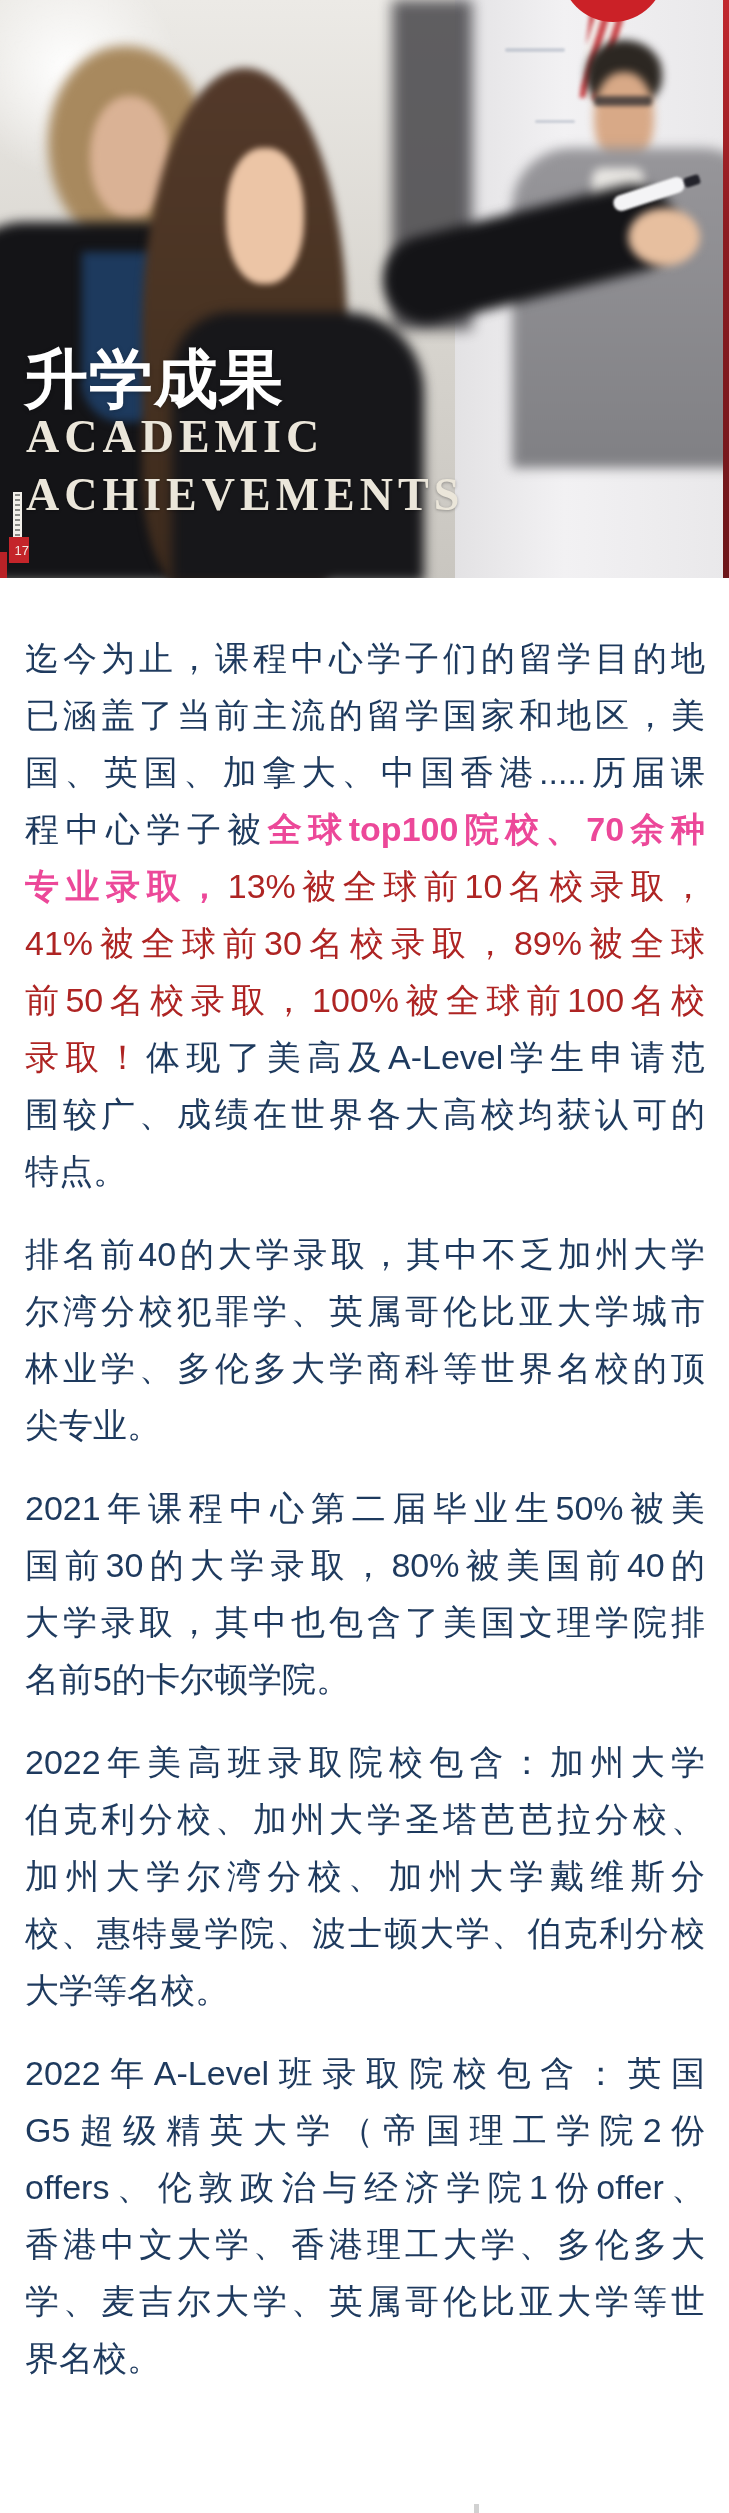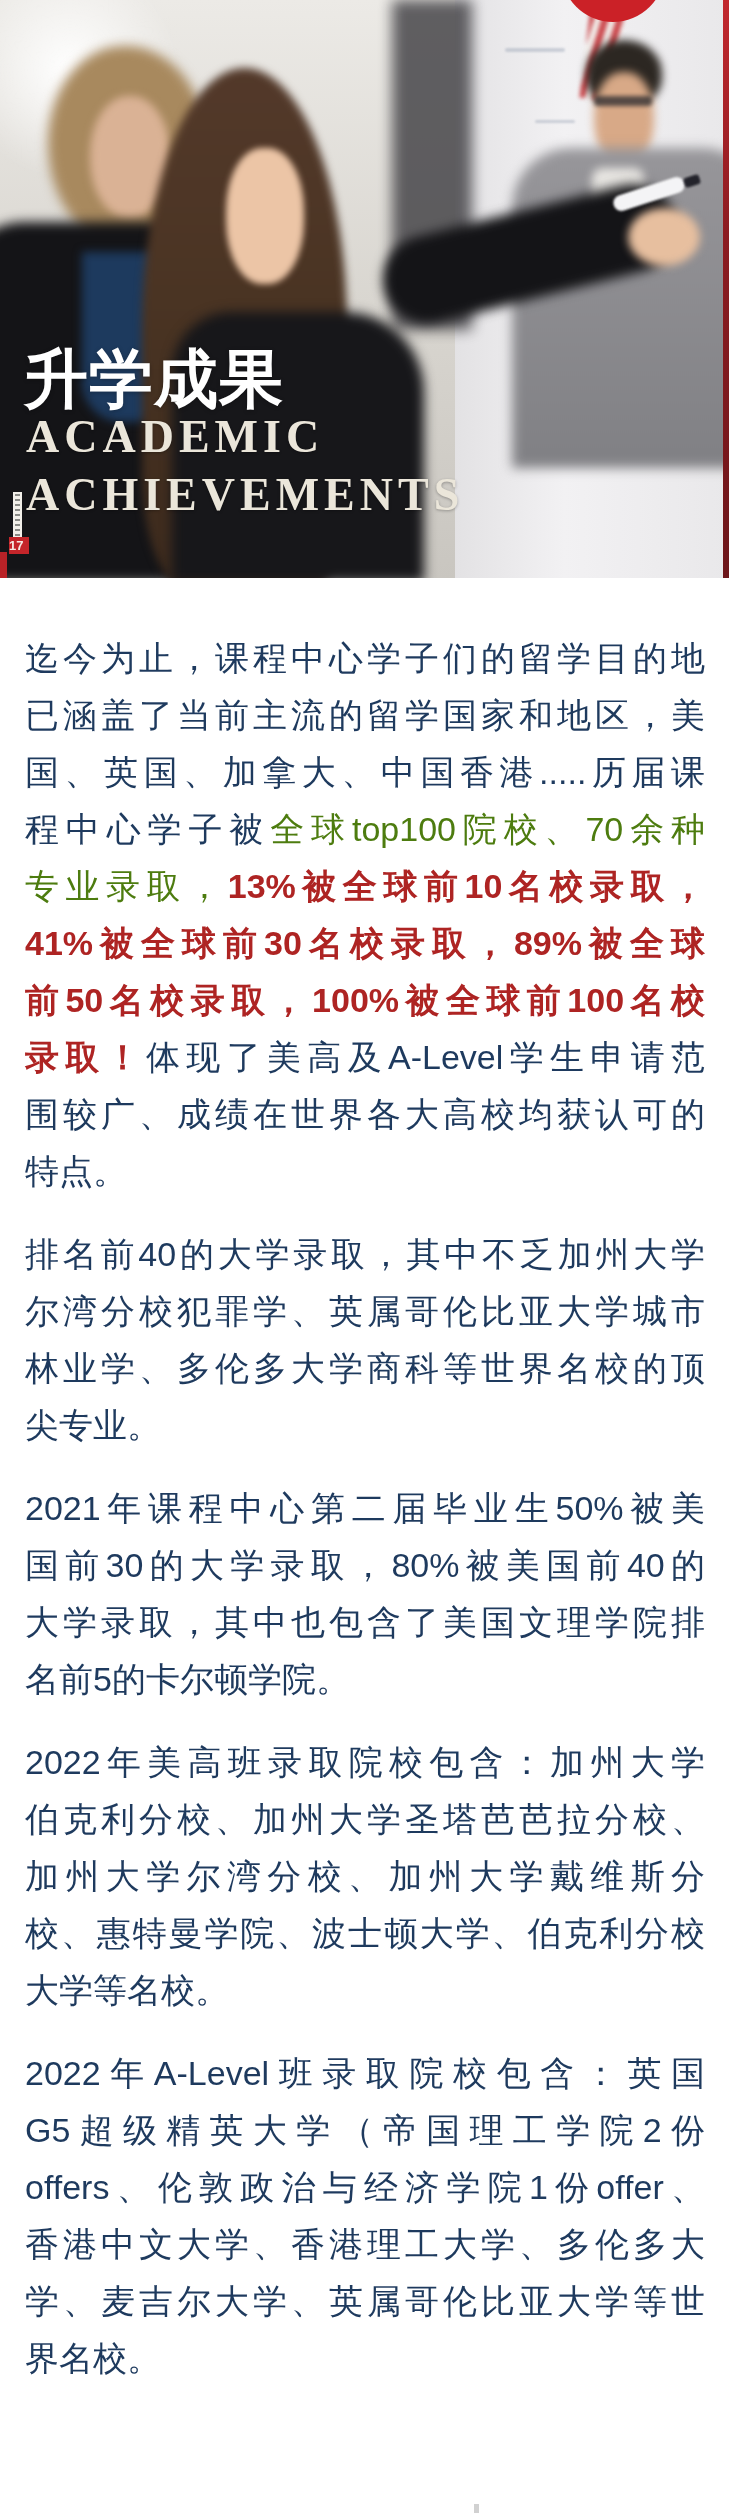--- a/index.html
+++ b/index.html
@@ -28,32 +28,32 @@
   .girl-arm{left:380px;top:210px;width:300px;height:88px;background:#141417;transform:rotate(-14deg);border-radius:44px;filter:blur(6px);}
   .girl-hand{left:628px;top:208px;width:72px;height:58px;background:#e7bf9f;border-radius:50%;filter:blur(4px);}
   .marker-body{left:612px;top:186px;width:74px;height:16px;background:#f4f4f6;transform:rotate(-18deg);border-radius:8px;filter:blur(1px);}
   .marker-tip{left:684px;top:176px;width:16px;height:10px;background:#23232b;transform:rotate(-18deg);border-radius:3px;filter:blur(1px);}
   .girl-hair{left:142px;top:68px;width:205px;height:520px;background:linear-gradient(180deg,#53392a 0%,#4a3423 45%,#3c2a1d 100%);border-radius:50% 50% 18% 22%;filter:blur(4px);}
   .girl-face{left:226px;top:148px;width:78px;height:136px;background:#ecc5a6;border-radius:46%;filter:blur(3px);}
   .girl-body{left:172px;top:312px;width:252px;height:270px;background:#17171a;border-radius:60px 80px 0 0;filter:blur(6px);}
   .red-circle{left:561px;top:-82px;width:104px;height:104px;background:#cb2127;border-radius:50%;}
   .right-strip{left:723px;top:0;width:6px;height:578px;background:linear-gradient(180deg,#c2282e 0%,#8c1c21 40%,#6d161a 100%);}
   .side-marker{left:13px;top:492px;width:9px;height:46px;background:#f2efe9;background-image:repeating-linear-gradient(180deg,#8a8a86 0 2px,rgba(0,0,0,0) 2px 5px);background-size:5px 100%;background-repeat:no-repeat;background-position:2px 2px;}
-  .page-box{left:9px;top:537px;width:20px;height:17px;background:#c4252a;color:#f5e9e2;font-size:13px;font-weight:bold;display:flex;align-items:center;justify-content:flex-start;}
+  .page-box{left:9px;top:537px;width:20px;height:26px;background:#c4252a;color:#f5e9e2;font-size:13px;font-weight:normal;display:flex;align-items:center;justify-content:flex-end;}
   .corner-red{left:0;top:552px;width:7px;height:26px;background:#b92227;}
   .hero-title-zh{position:absolute;left:24px;top:336px;z-index:20;color:#ffffff;font-size:64px;font-weight:900;letter-spacing:1px;text-shadow:0 1px 4px rgba(0,0,0,.25);}
   .hero-title-en{position:absolute;left:26px;top:408px;z-index:20;font-family:"Liberation Serif","DejaVu Serif",serif;font-weight:bold;color:#ebe6da;font-size:46px;line-height:58px;letter-spacing:5px;text-shadow:0 1px 3px rgba(0,0,0,.3);}
   
   .content{position:relative;width:729px;box-sizing:border-box;padding:52px 24px 0 25px;background:#ffffff;}
   .para{margin:0 0 26px 0;}
   .line{height:57px;line-height:57px;font-size:34px;text-align:justify;text-align-last:justify;white-space:normal;}
   .line.last{text-align-last:left;}
   .run-n{color:#1e3a5e;}
-  .run-b{color:#4d7c0f;font-weight:normal;}
-  .run-r{color:#ae2423;font-weight:bold;}
+  .run-b{color:#ec4899;font-weight:bold;}
+  .run-r{color:#ae2423;font-weight:normal;}
   .bottom-tick{position:absolute;left:474px;top:2504px;width:5px;height:9px;background:#bdbdbd;opacity:.7;}
 </style>
 </head>
 <body>
 
 <div class="hero">
   <div class="shape window-glare"></div>
   <div class="shape whiteboard">
     <div class="wb-mark" style="left:50px;top:48px;width:60px;height:4px;"></div>
     <div class="wb-mark" style="left:80px;top:120px;width:40px;height:3px;"></div>

